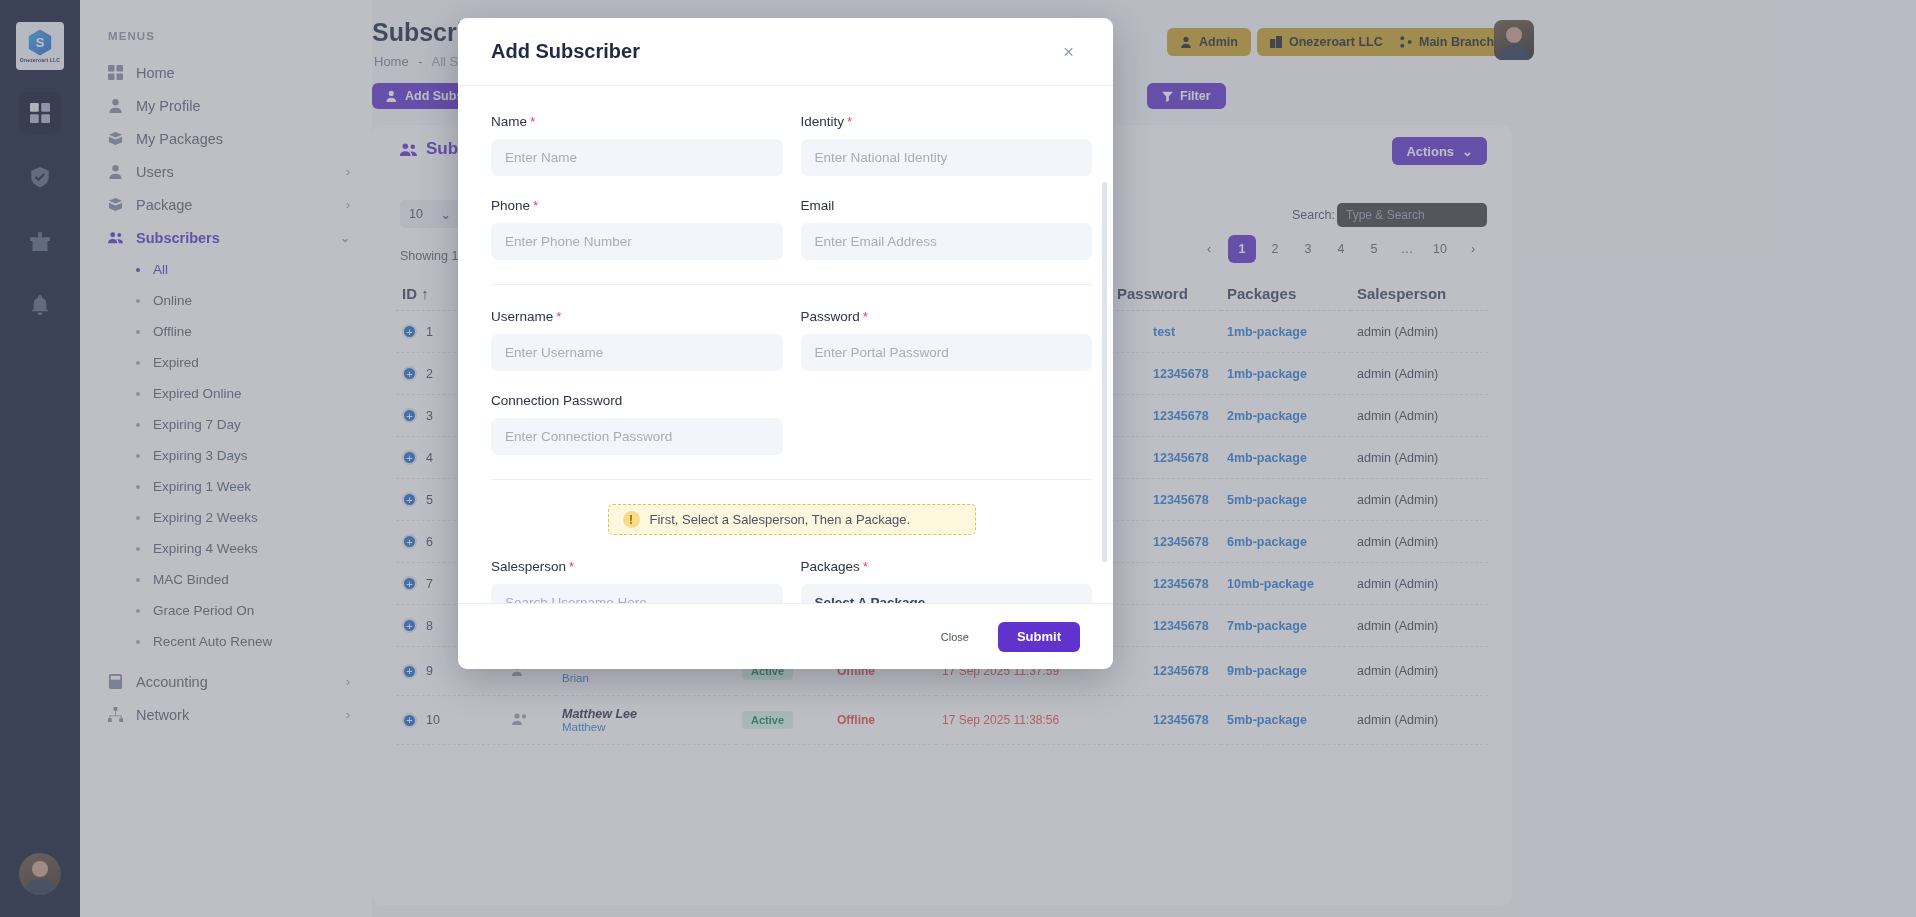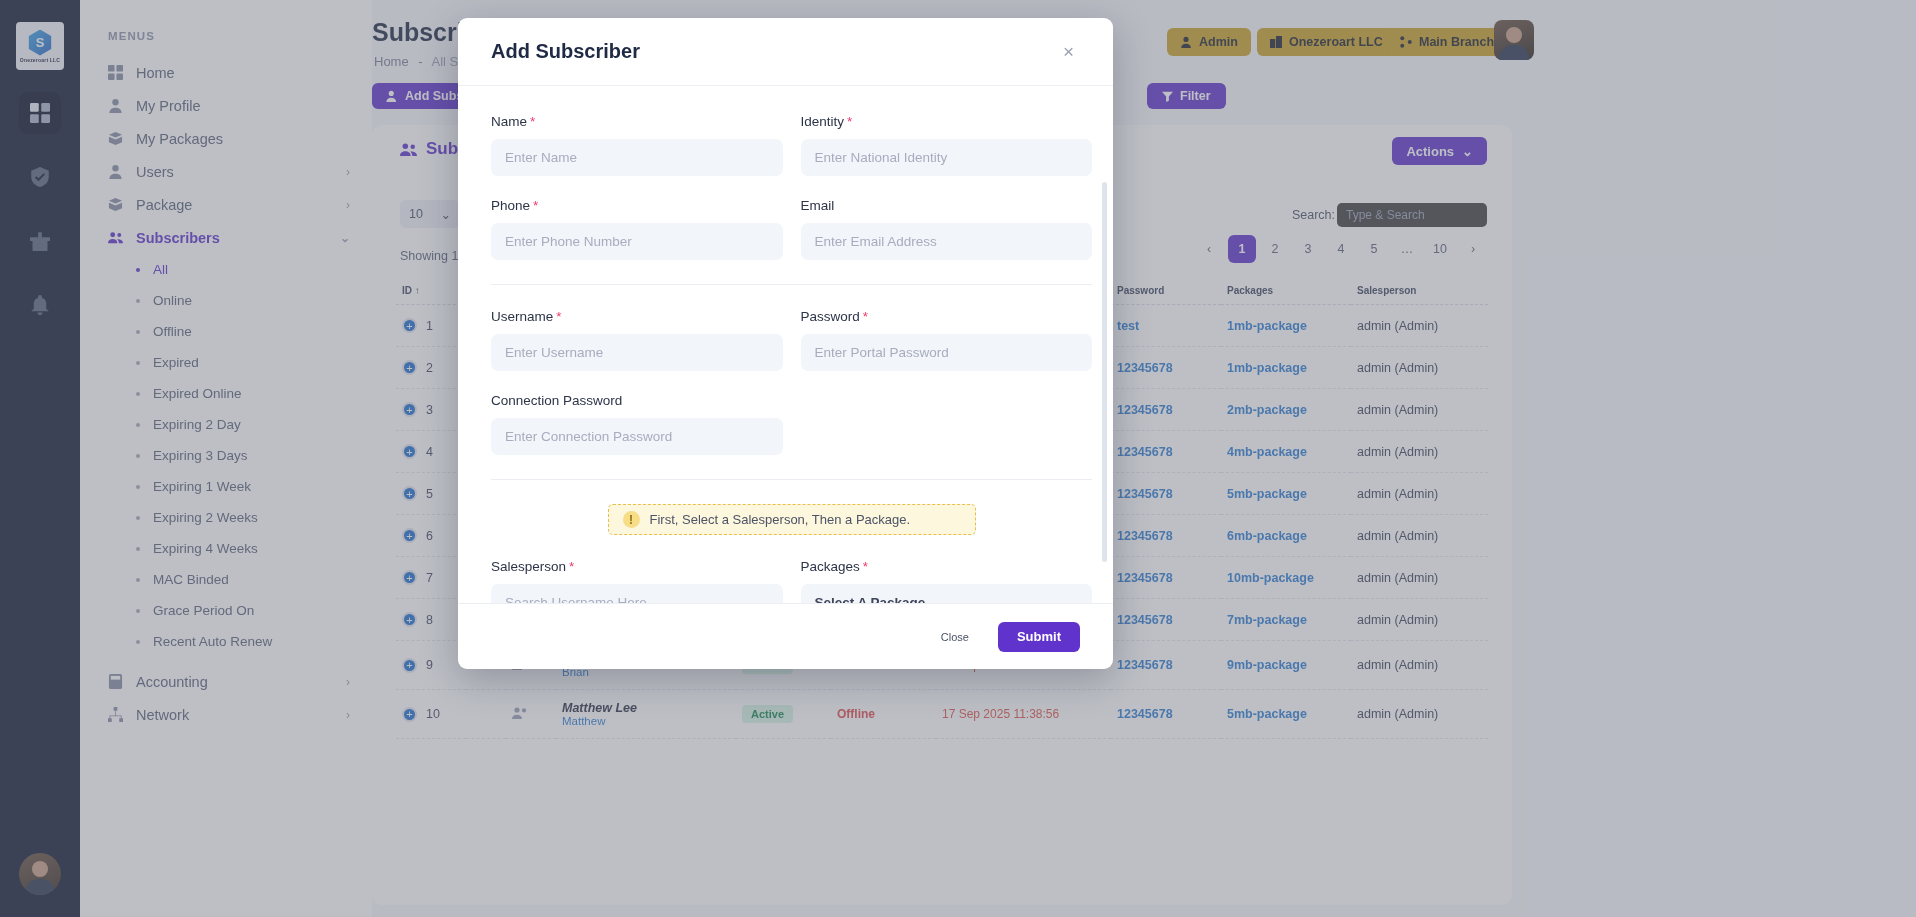--- a/index.html
+++ b/index.html
@@ -154,21 +154,21 @@
   }
   .pager { position: absolute; right: 25px; top: 110px; display: flex; align-items: center; gap: 5px; }
   .pg {
     min-width: 28px; height: 28px; border-radius: 6px; display: flex;
     align-items: center; justify-content: center; font-size: 12.5px; color: #5d6478; padding: 0 6px;
   }
   .pg.active { background: #6033cc; color: #fff; font-weight: bold; }
 
   table.tbl { position: absolute; left: 24px; top: 152px; width: 1092px; border-collapse: collapse; }
   table.tbl th {
-    font-size: 10px; color: #3f4760; font-weight: bold; text-align: left;
+    font-size: 15px; color: #3f4760; font-weight: bold; text-align: left;
     padding: 8px 6px; border-bottom: 1px dashed #d8dce7; white-space: nowrap;
   }
   table.tbl td {
     font-size: 12.5px; color: #434b61; padding: 11px 6px;
     border-bottom: 1px dashed #e3e6ee; white-space: nowrap;
   }
   .idcell { display: flex; align-items: center; gap: 9px; }
   .plus-ic {
     width: 15px; height: 15px; border-radius: 50%; background: #1f6fd0; color: #fff;
     font-size: 11px; display: flex; align-items: center; justify-content: center;
@@ -177,21 +177,21 @@
   .row-av { width: 25px; height: 25px; border-radius: 50%; background: #c4c9d6; }
   .grp-ic svg { width: 16px; height: 16px; fill: #9aa1b4; }
   .nm { font-weight: bold; color: #2c3447; font-size: 12.5px; font-style: italic; }
   .un { color: #2f7fd4; font-size: 11.5px; }
   .badge-active {
     background: #d7f5e3; color: #198754; font-size: 11px; font-weight: bold;
     padding: 3px 9px; border-radius: 4px;
   }
   .off { color: #e14b4b; font-weight: bold; font-size: 12px; }
   .dt { color: #e0554b; font-size: 12px; }
-  .lnk { color: #2f7fd4; font-weight: bold; }
+  .lnk { color: #2f7fd4; font-weight: bold; margin-left: 36px; }
   .pkg { color: #2f7fd4; font-weight: bold; }
   .sp { color: #3d4559; }
 
   
   #dim { position: absolute; inset: 0; background: rgba(108,112,126,.45); }
 
   
   .modal {
     position: absolute; left: 458px; top: 18px; width: 655px; height: 651px;
     background: #fff; border-radius: 9px; box-shadow: 0 10px 38px rgba(20,25,45,.26);
@@ -373,21 +373,21 @@
       <div class="sub-row">
           <span class="dot"></span>
           <span>Expired</span>
         </div>
       <div class="sub-row">
           <span class="dot"></span>
           <span>Expired Online</span>
         </div>
       <div class="sub-row">
           <span class="dot"></span>
-          <span>Expiring 2 Day</span>
+          <span>Expiring 7 Day</span>
         </div>
       <div class="sub-row">
           <span class="dot"></span>
           <span>Expiring 3 Days</span>
         </div>
       <div class="sub-row">
           <span class="dot"></span>
           <span>Expiring 1 Week</span>
         </div>
       <div class="sub-row">

